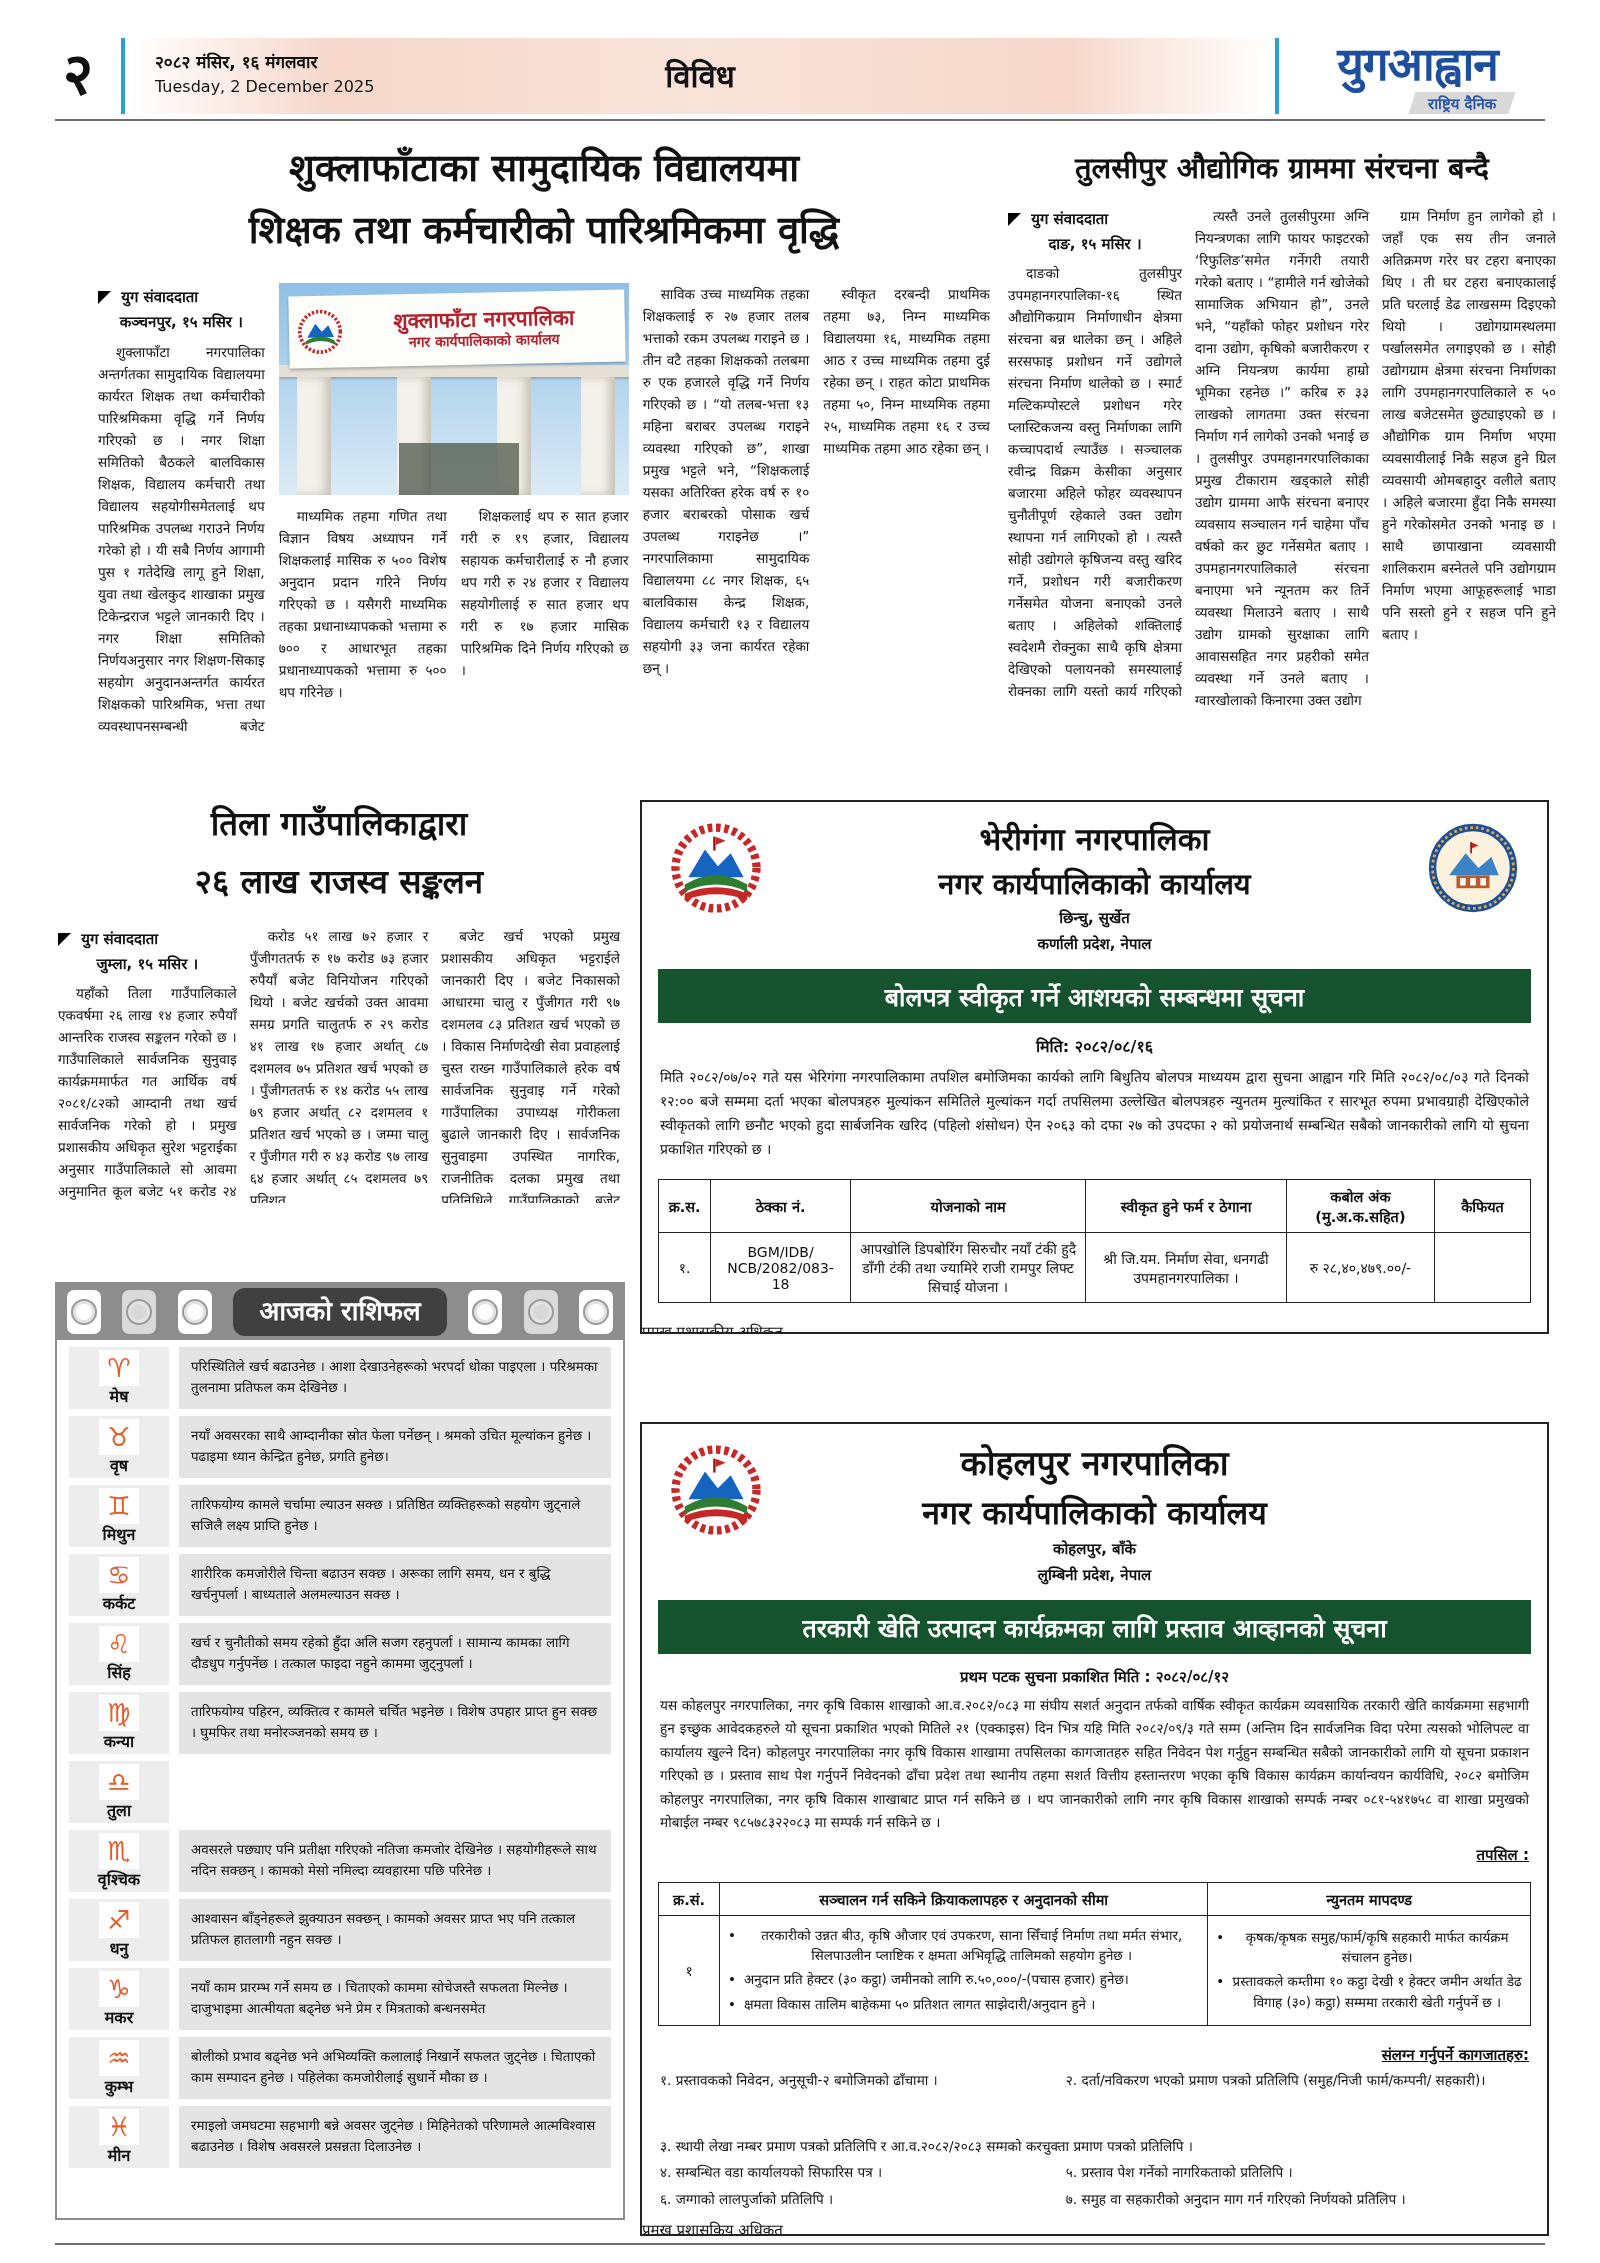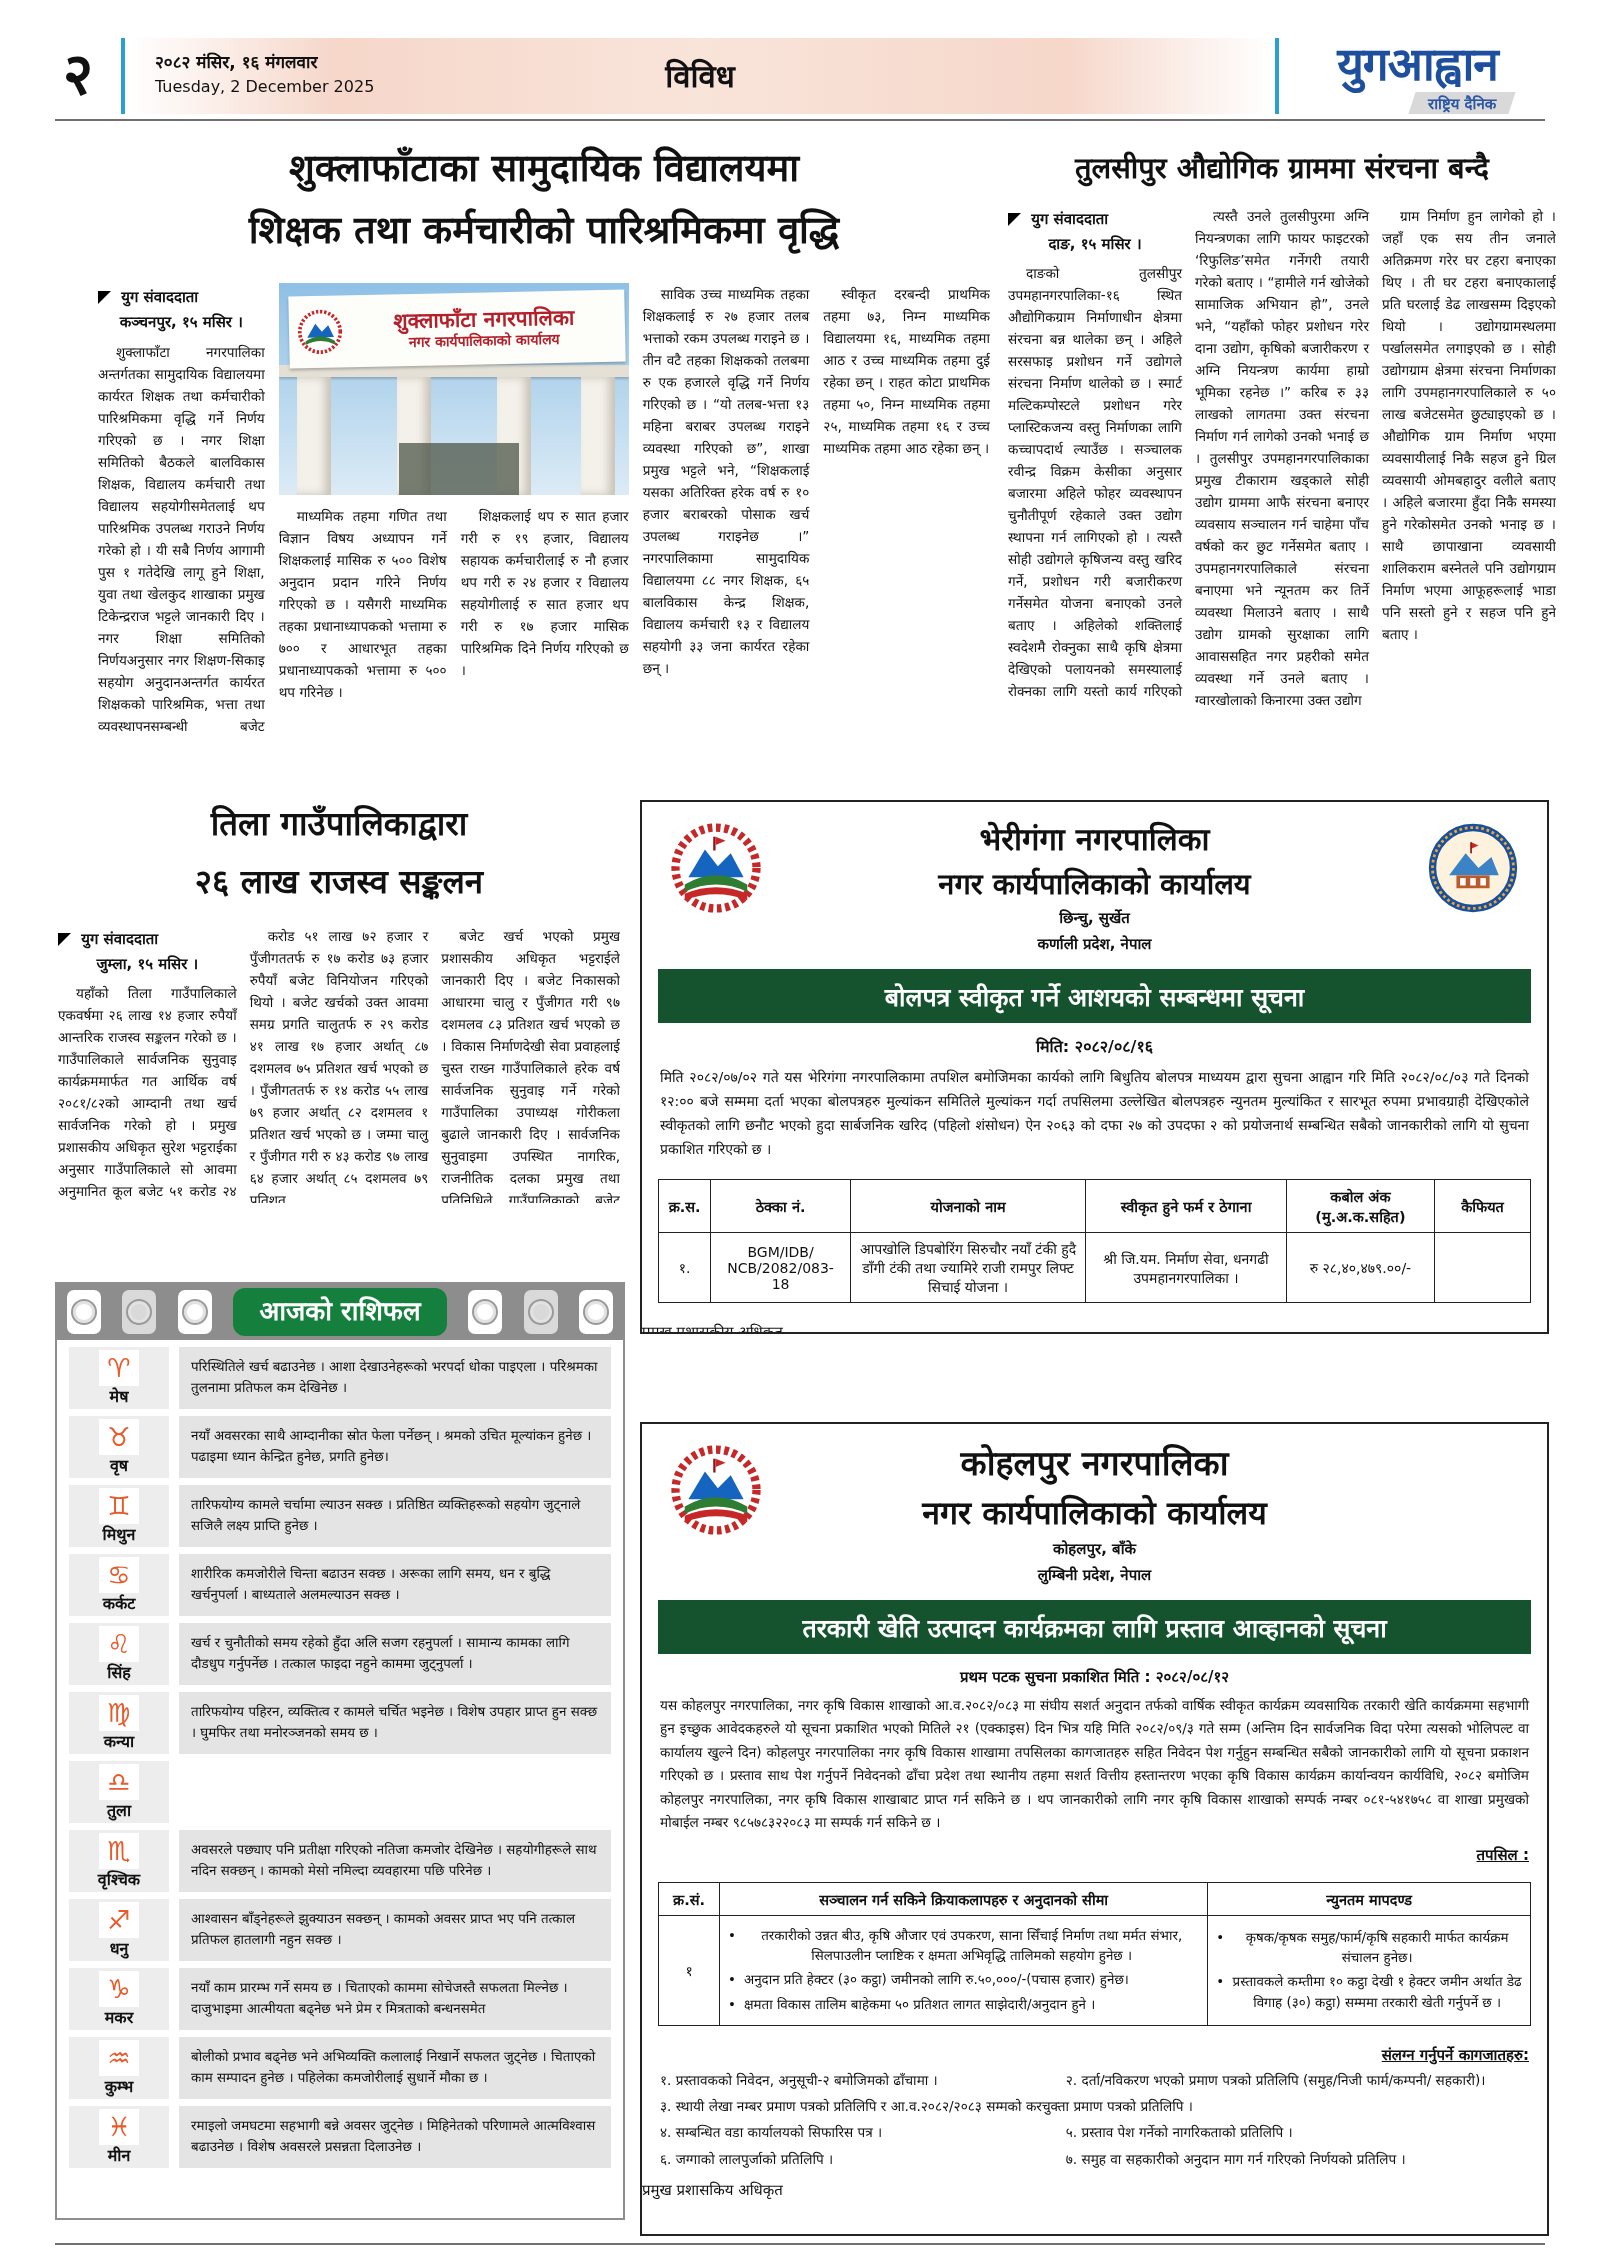--- a/index.html
+++ b/index.html
@@ -89,28 +89,28 @@
   table.ntab{border-collapse:collapse;margin:18px 16px;width:calc(100% - 32px);}
   table.ntab th,table.ntab td{border:1.6px solid #222;font-size:14px;padding:6px 8px;
                               text-align:center;vertical-align:middle;}
   table.ntab th{font-weight:bold;font-size:14.5px;}
   .bullets{text-align:left;}
   .bullets .b{display:flex;gap:8px;margin:4px 0;line-height:1.5;font-size:13.4px;}
   .bullets .b:before{content:"•";flex:none;}
   .n-sub{font-size:15px;font-weight:bold;text-decoration:underline;margin:10px 18px 4px 18px;text-align:right;}
   .docs{display:grid;grid-template-columns:46% 54%;gap:6px 6px;margin:6px 18px;
         font-size:13.6px;line-height:1.5;}
-  .docs .wide{grid-column:1 / span 2;}
+  .docs .wide{grid-column:1 / span 2;margin-top:40px;}
 
   
   .horo{position:absolute;left:55px;top:1282px;width:566px;height:934px;
         border:2px solid #8e8e8e;background:#fff;overflow:hidden;}
   .horo-hd{height:56px;background:#8d8d8d;display:flex;align-items:center;
            justify-content:space-between;padding:0 10px;gap:6px;}
-  .horo-title{background:#15803d;color:#fff;font-size:26px;font-weight:bold;
+  .horo-title{background:#404040;color:#fff;font-size:26px;font-weight:bold;
               border-radius:12px;padding:8px 26px;line-height:1.2;}
   .orn{width:34px;height:44px;background:#fff;border-radius:7px;flex:none;
        display:flex;align-items:center;justify-content:center;}
   .orn.alt{background:#d9d9d9;}
   .orn i{width:22px;height:22px;border:2px solid #9a9a9a;border-radius:50%;
          box-shadow:inset 0 0 0 3px #e2e2e2;}
   .hrow{display:flex;gap:10px;margin:7px 12px;height:62px;}
   .hsign{width:100px;flex:none;background:#ededed;display:flex;flex-direction:column;
          align-items:center;justify-content:center;}
   .zglyph{width:40px;height:36px;background:#fff;display:flex;align-items:center;

